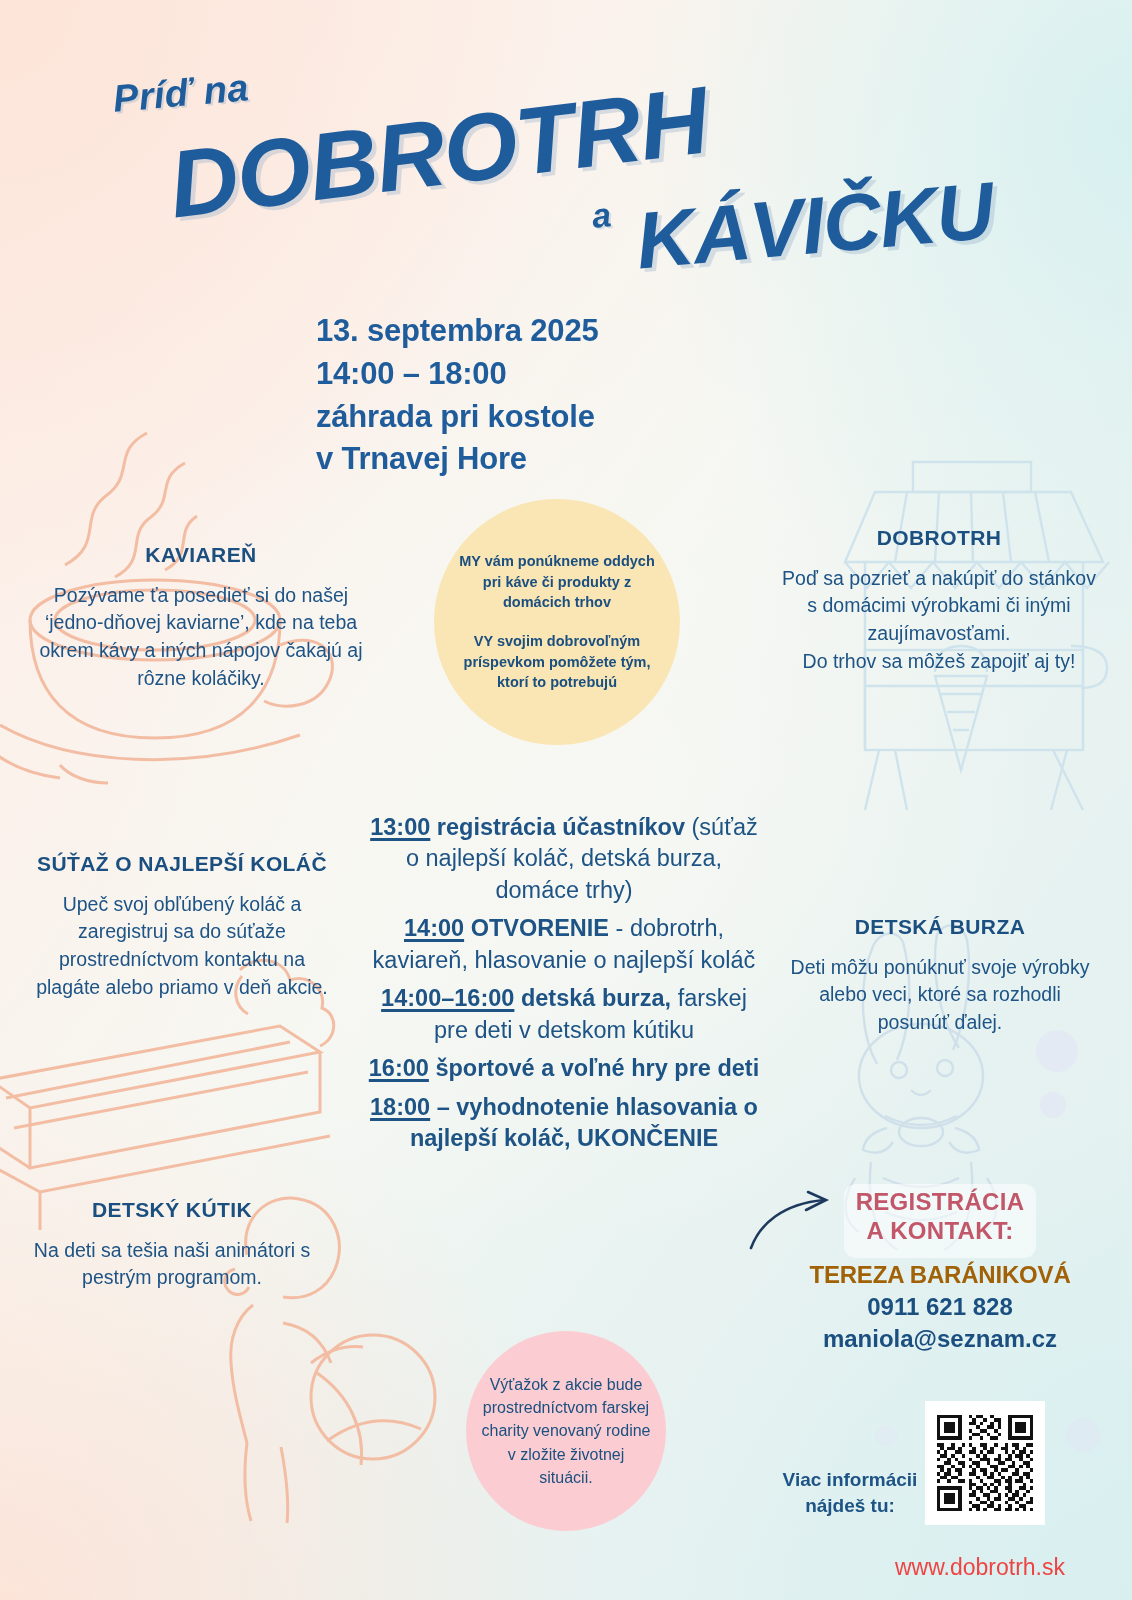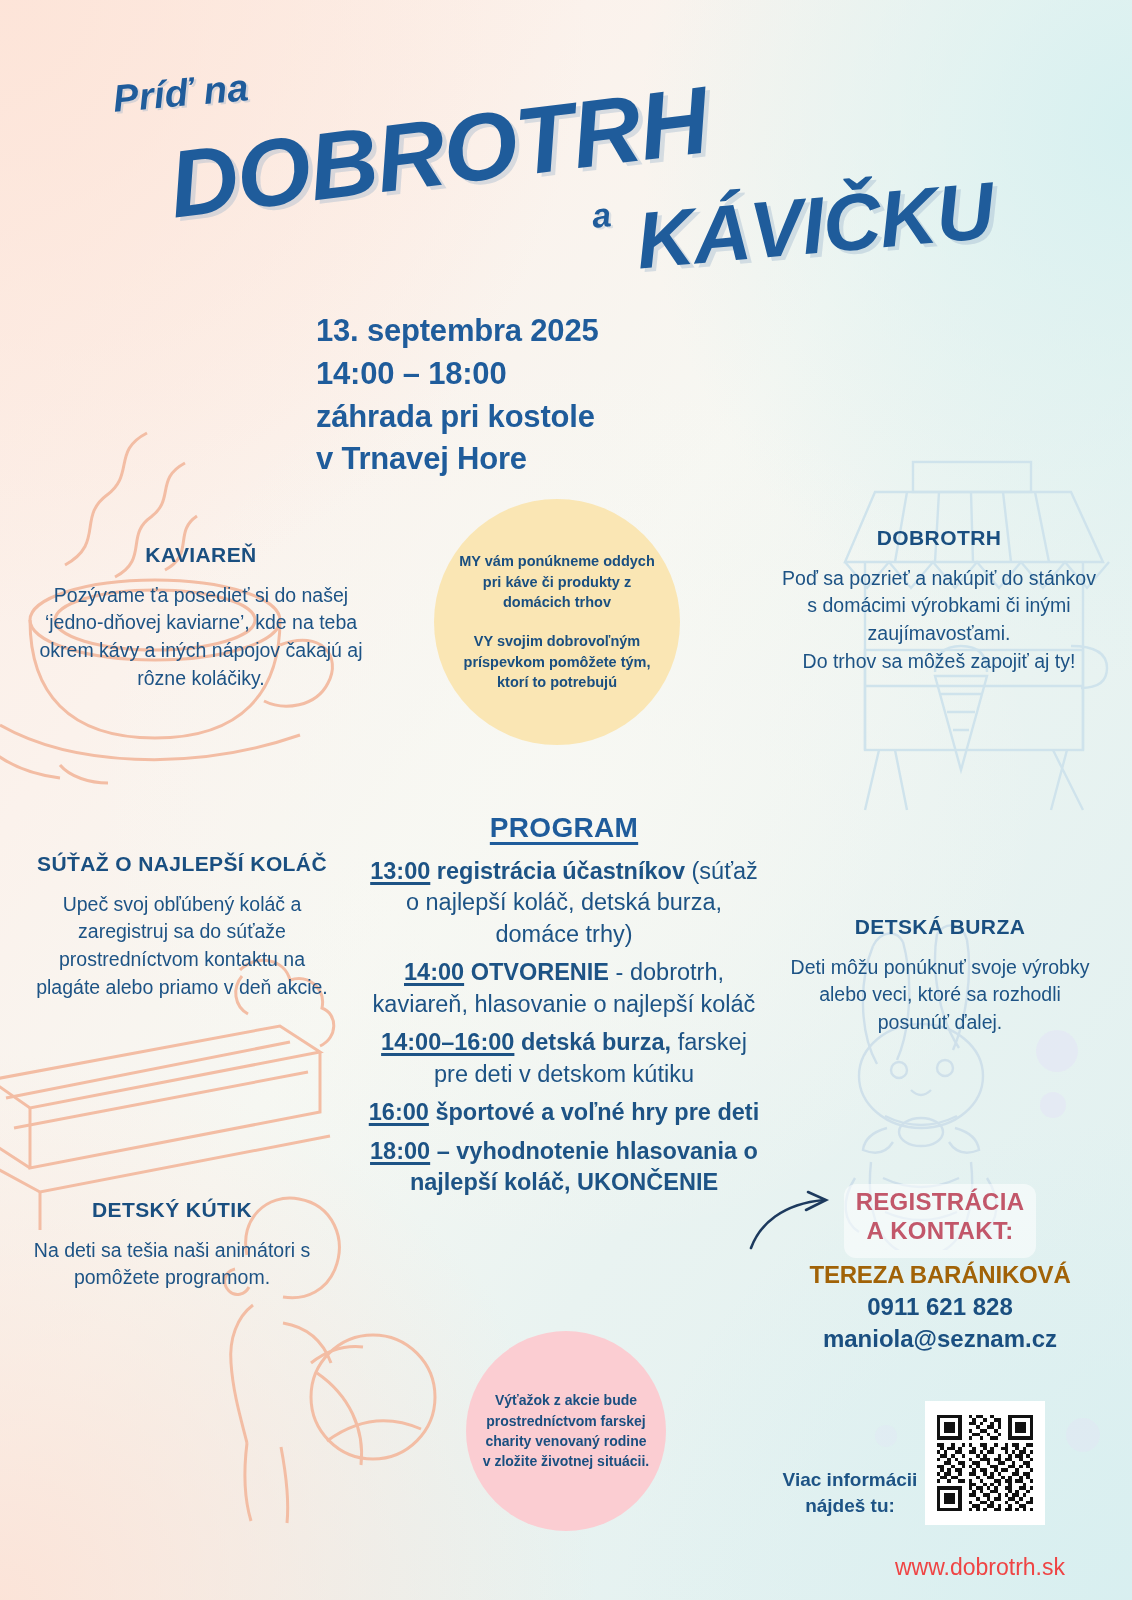--- a/index.html
+++ b/index.html
@@ -93,21 +93,21 @@
   #circ-yellow {
     left: 434px; top: 499px; width: 246px; height: 246px;
     background: #fae6b4;
   }
   #circ-yellow .ctext { font-size: 14.5px; font-weight: 800; line-height: 1.42; padding: 0 22px; }
   #circ-yellow .gap { height: 18px; }
   #circ-pink {
     left: 466px; top: 1331px; width: 200px; height: 200px;
     background: #fbcdd2;
   }
-  #circ-pink .ctext { font-size: 14px; font-weight: 700; line-height: 1.45; padding: 0 14px; }
+  #circ-pink .ctext { font-size: 16px; font-weight: 400; line-height: 1.45; padding: 0 14px; }
 
   
   #program { position: absolute; left: 366px; top: 812px; width: 396px; text-align: center; }
   #program .ptitle {
     font-size: 28px; font-weight: 800; color: #1f5c9b;
     text-decoration: underline; text-underline-offset: 5px;
     text-decoration-thickness: 3px; margin-bottom: 12px; letter-spacing: .3px;
   }
   #program .pitem {
     font-size: 23.5px; line-height: 1.34; color: #1d5385;
@@ -263,37 +263,36 @@
   <div class="bb">Upeč svoj obľúbený koláč a zaregistruj sa do súťaže prostredníctvom kontaktu na plagáte alebo priamo v deň akcie.</div>
 </div>
 
 <div class="block" id="blk-burza">
   <div class="bt">DETSKÁ BURZA</div>
   <div class="bb">Deti môžu ponúknuť svoje výrobky alebo veci, ktoré sa rozhodli posunúť ďalej.</div>
 </div>
 
 <div class="block" id="blk-kutik">
   <div class="bt">DETSKÝ KÚTIK</div>
-  <div class="bb">Na deti sa tešia naši animátori s pomôžete programom.</div>
+  <div class="bb">Na deti sa tešia naši animátori s pestrým programom.</div>
 </div>
 
 <div class="circ" id="circ-yellow">
   <div>
     <div class="ctext">MY vám ponúkneme oddych pri káve či produkty z domácich trhov</div>
     <div class="gap"></div>
     <div class="ctext">VY svojim dobrovoľným príspevkom pomôžete tým, ktorí to potrebujú</div>
   </div>
 </div>
 
 <div class="circ" id="circ-pink">
   <div class="ctext">Výťažok z akcie bude prostredníctvom farskej charity venovaný rodine v zložite životnej situácii.</div>
 </div>
 
 <div id="program">
-  <div class="ptitle">PROGRAM</div>
   <div id="program-items">
       <div class="pitem"><u>13:00</u><b> registrácia účastníkov</b><span> (súťaž o najlepší koláč, detská burza, domáce trhy)</span></div>
       <div class="pitem"><u>14:00</u><b> OTVORENIE</b><span> - dobrotrh, kaviareň, hlasovanie o najlepší koláč</span></div>
       <div class="pitem"><u>14:00–16:00</u><b> detská burza,</b><span> farskej pre deti v detskom kútiku</span></div>
       <div class="pitem"><u>16:00</u><b> športové a voľné hry pre deti</b></div>
       <div class="pitem"><u>18:00</u><b> – vyhodnotenie hlasovania o najlepší koláč, UKONČENIE</b></div>
     </div>
 </div>
 
 <div id="arrow">

